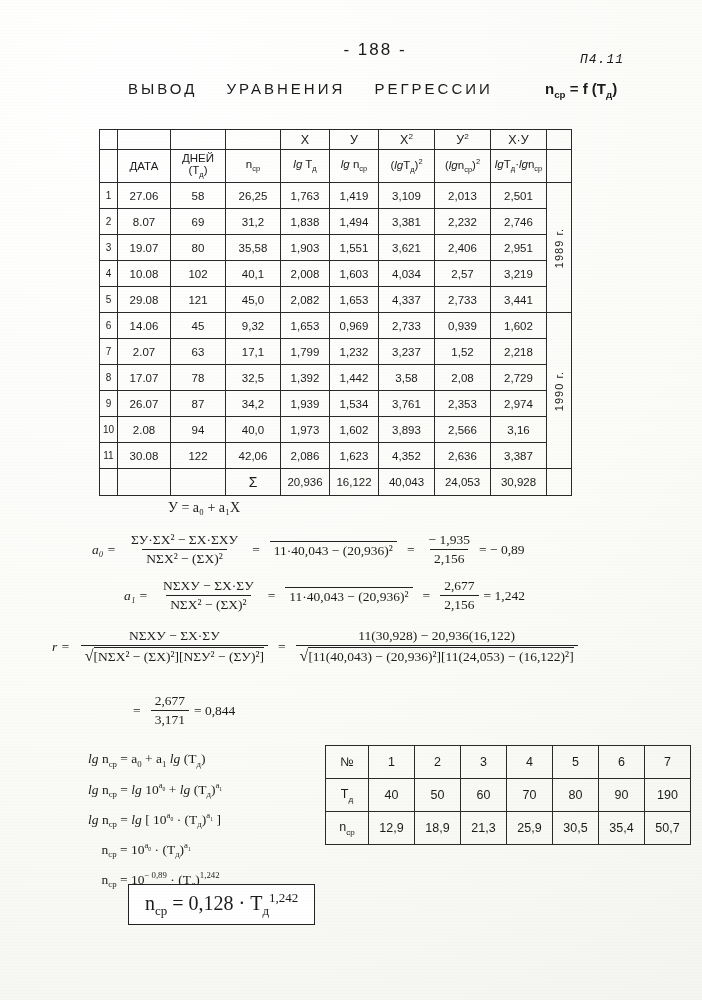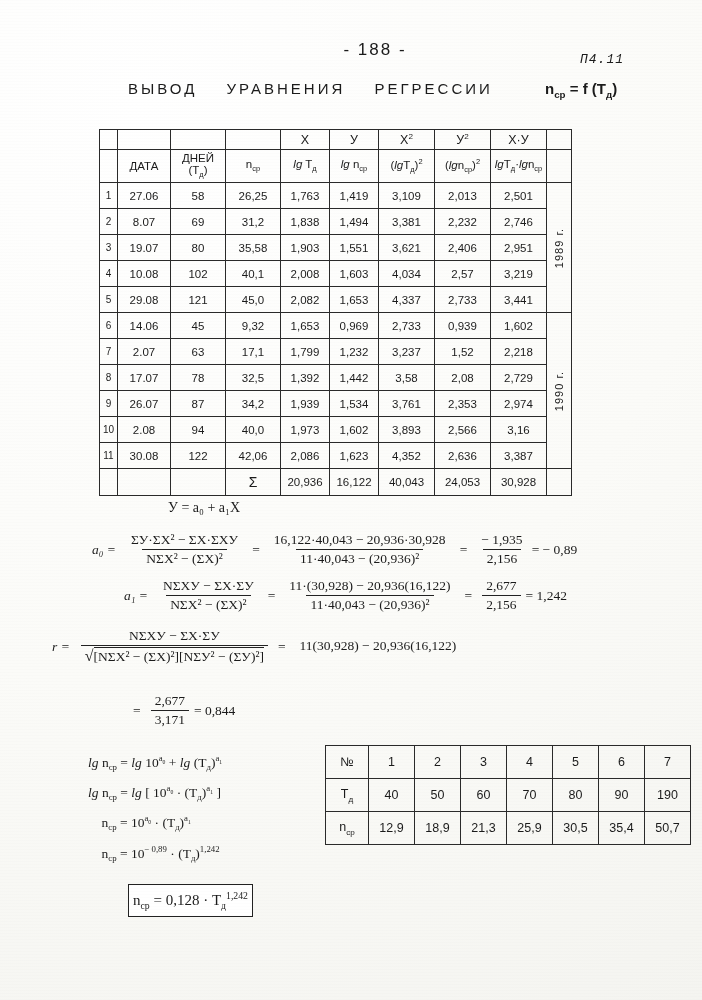--- a/index.html
+++ b/index.html
@@ -100,22 +100,22 @@
   
   .deriv{
     position:absolute;left:88px;top:748px;
     font-size:13.5px;line-height:21px;
     font-family:"Liberation Serif",serif;
   }
   .deriv div{white-space:nowrap;}
   .boxed{
     position:absolute;left:128px;top:884px;
     border:1.6px solid #222;
-    padding:5px 4px;
-    font-size:15px;
+    padding:5px 16px;
+    font-size:20px;
     background:#fff;
   }
   
   .small-table{
     position:absolute;left:325px;top:745px;
     border-collapse:collapse;
     font-family:"Liberation Sans",sans-serif;
     font-size:12.5px;
   }
   .small-table td{
@@ -331,40 +331,38 @@
     <div class="line-y">У = a₀ + a₁X</div>
 
     <div class="frow line-a0">
       <span class="lhs">a₀ =</span>
       <span class="frac">
         <span class="num">ΣУ·ΣX² − ΣX·ΣXУ</span>
         <span class="den">NΣX² − (ΣX)²</span>
       </span>
       <span class="eq">=</span>
       <span class="frac">
-        <span class="num">16,122·40,043 − 20,936·30,928</span>
         <span class="den">11·40,043 − (20,936)²</span>
       </span>
       <span class="eq">=</span>
       <span class="frac">
         <span class="num">− 1,935</span>
         <span class="den">2,156</span>
       </span>
       <span>= − 0,89</span>
     </div>
 
     <div class="frow line-a1">
       <span class="lhs">a₁ =</span>
       <span class="frac">
         <span class="num">NΣXУ − ΣX·ΣУ</span>
         <span class="den">NΣX² − (ΣX)²</span>
       </span>
       <span class="eq">=</span>
       <span class="frac">
-        <span class="num">11·(30,928) − 20,936(16,122)</span>
         <span class="den">11·40,043 − (20,936)²</span>
       </span>
       <span class="eq">=</span>
       <span class="frac">
         <span class="num">2,677</span>
         <span class="den">2,156</span>
       </span>
       <span>= 1,242</span>
     </div>
 
@@ -372,34 +370,40 @@
       <span class="lhs">r =</span>
       <span class="frac">
         <span class="num">NΣXУ − ΣX·ΣУ</span>
         <span class="den sqrt">
           <span class="rad">√</span><span class="under">[NΣX² − (ΣX)²][NΣУ² − (ΣУ)²]</span>
         </span>
       </span>
       <span class="eq">=</span>
       <span class="frac">
         <span class="num">11(30,928) − 20,936(16,122)</span>
+        <span class="den sqrt">
+          <span class="rad">√</span><span class="under">[11(40,043) − (20,936)²][11(24,053) − (16,122)²]</span>
+        </span>
       </span>
     </div>
 
     <div class="frow line-rv">
       <span class="eq">=</span>
       <span class="frac">
         <span class="num">2,677</span>
         <span class="den">3,171</span>
       </span>
       <span>= 0,844</span>
     </div>
   </div>
 
   <div class="deriv">
+    <div>
+      <span class="it">lg</span> n<sub>ср</sub> = a<sub>0</sub> + a<sub>1</sub> <span class="it">lg</span> (T<sub>д</sub>)
+    </div>
     <div>
       <span class="it">lg</span> n<sub>ср</sub> = <span class="it">lg</span> 10<sup>a<sub>0</sub></sup> + <span class="it">lg</span> (T<sub>д</sub>)<sup>a<sub>1</sub></sup>
     </div>
     <div>
       <span class="it">lg</span> n<sub>ср</sub> = <span class="it">lg</span> [ 10<sup>a<sub>0</sub></sup> · (T<sub>д</sub>)<sup>a<sub>1</sub></sup> ]
     </div>
     <div>
       &nbsp;&nbsp;&nbsp;&nbsp;n<sub>ср</sub> = 10<sup>a<sub>0</sub></sup> · (T<sub>д</sub>)<sup>a<sub>1</sub></sup>
     </div>
     <div>

